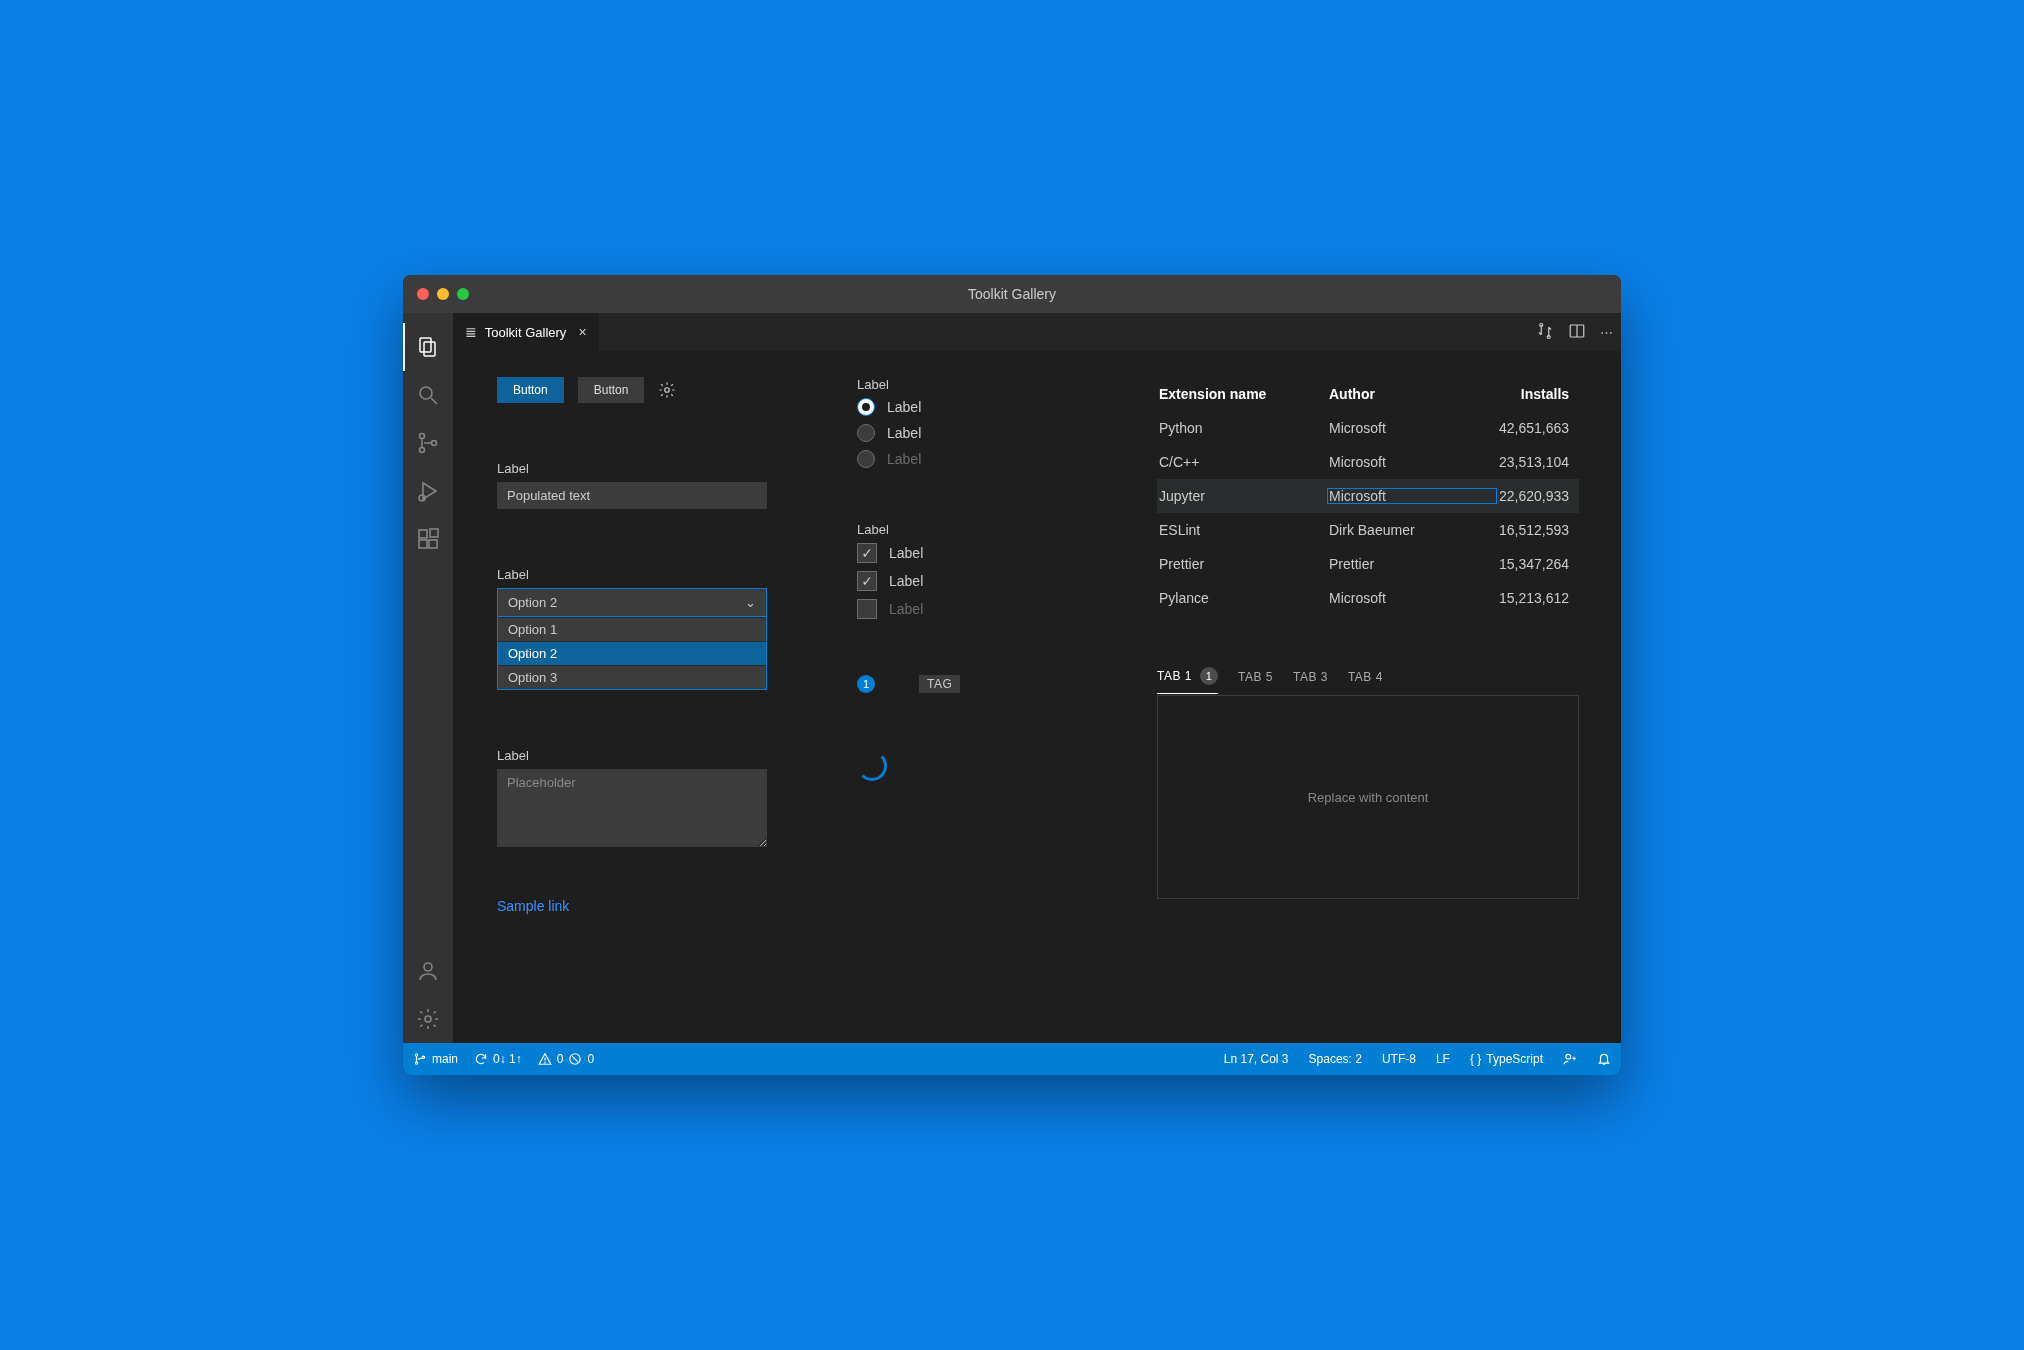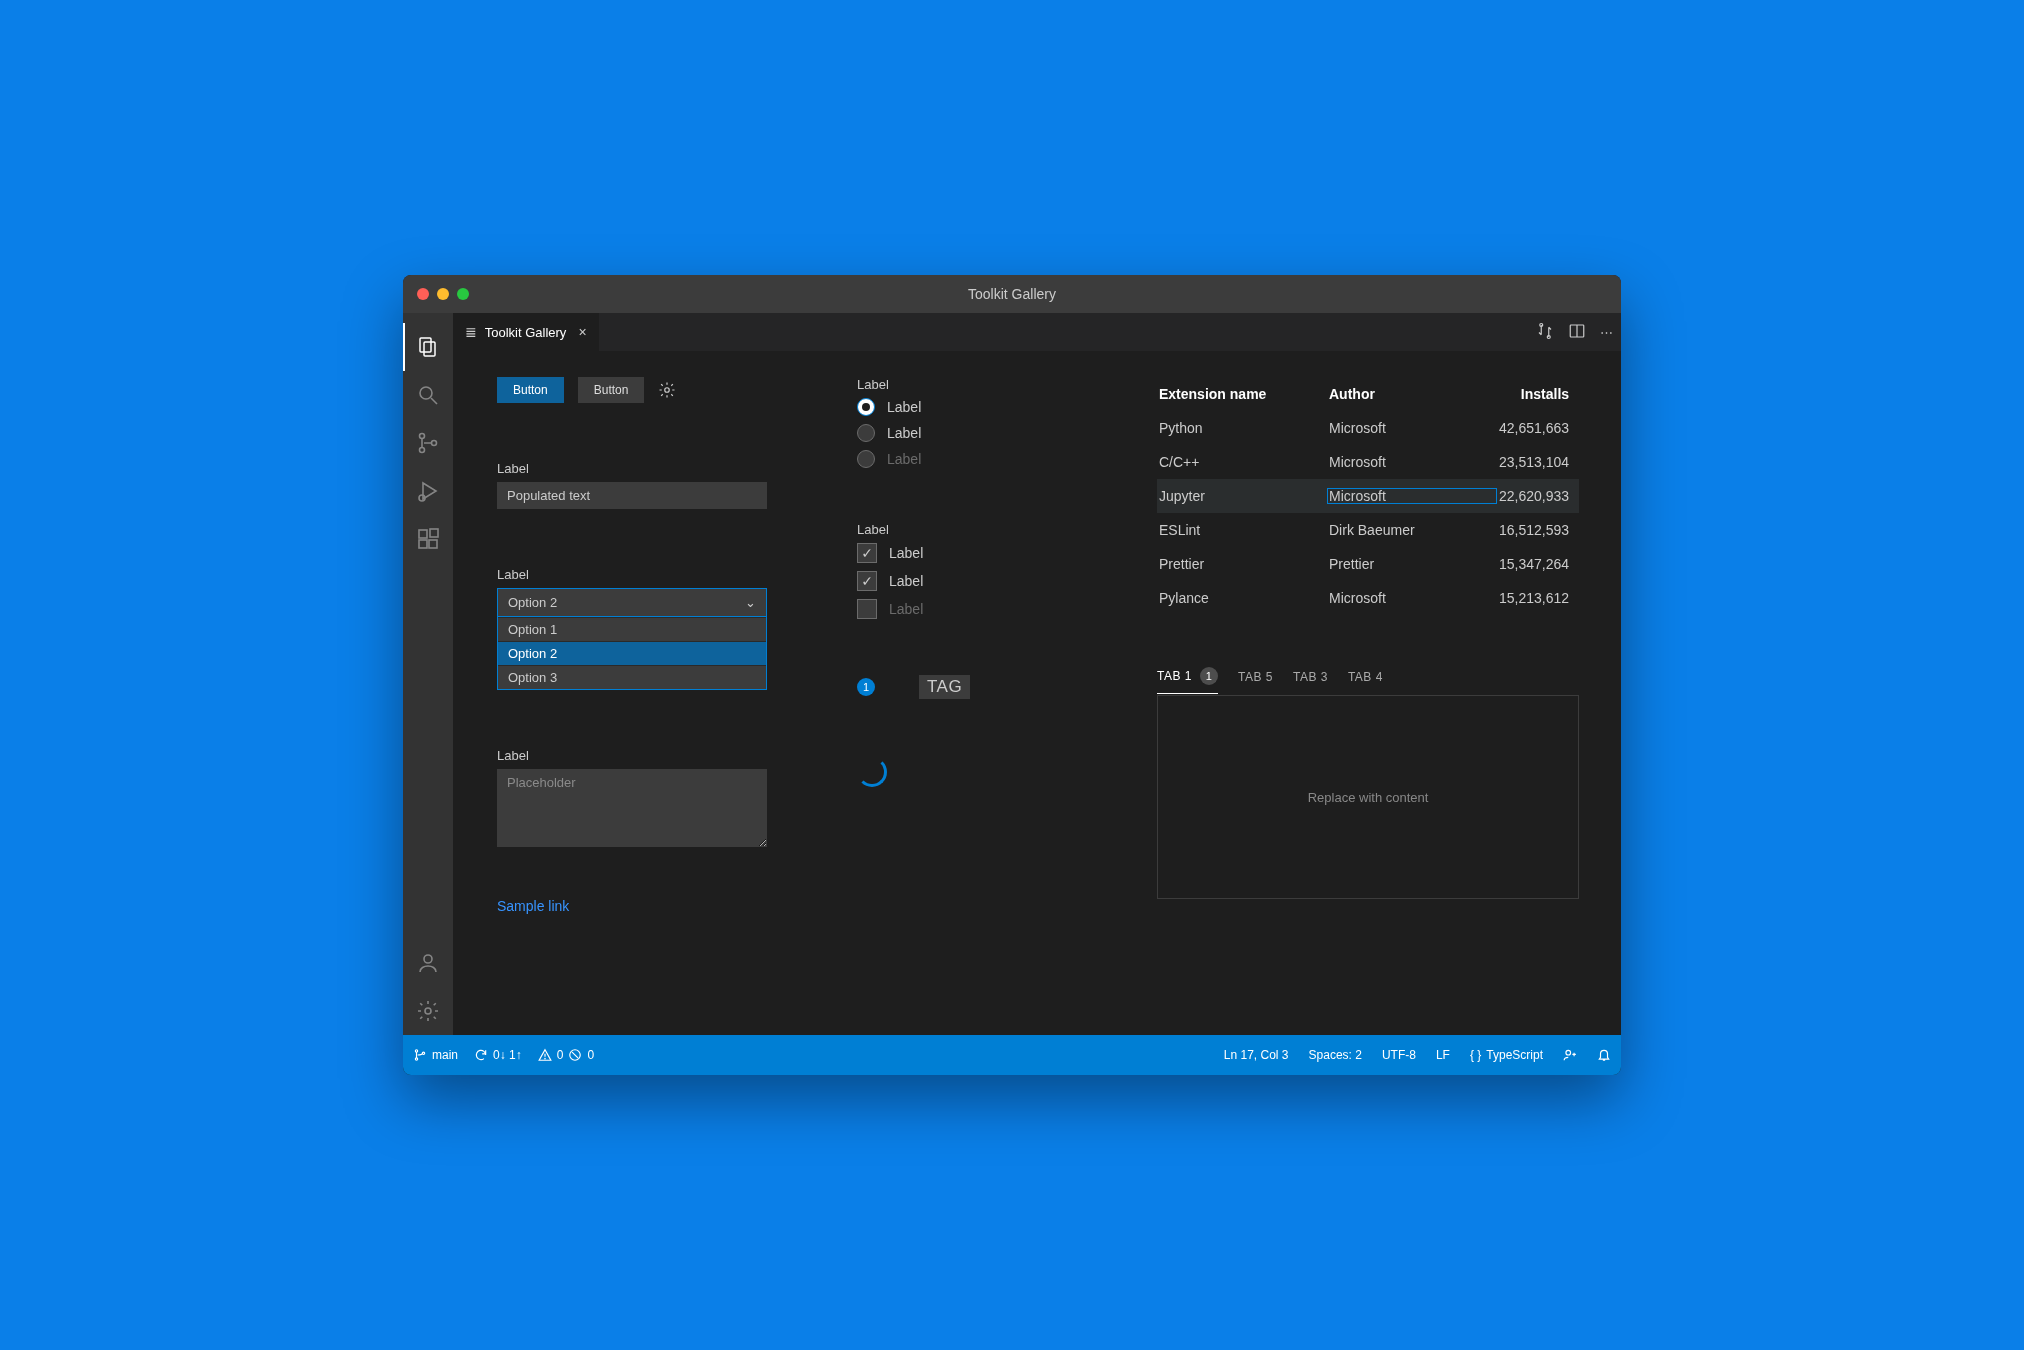--- a/index.html
+++ b/index.html
@@ -132,21 +132,21 @@
     font-size: 14px;
   }
   .check.checked::after { content: "✓"; }
 
   .badge-row { display: flex; gap: 44px; align-items: center; margin-top: 30px; }
   .badge-circ {
     width: 18px; height: 18px; border-radius: 50%; background: #007fd4; color: #fff;
     display: inline-flex; align-items: center; justify-content: center; font-size: 11px;
   }
   .tag {
-    background: #3c3c3c; color: #ccc; padding: 2px 8px; font-size: 17px; letter-spacing: .5px;
+    background: #3c3c3c; color: #ccc; padding: 2px 8px; font-size: 12px; letter-spacing: .5px;
   }
 
   .spinner {
     width: 30px; height: 30px; border: 3px solid transparent;
     border-bottom-color: #007fd4; border-right-color: #007fd4;
     border-radius: 50%; margin-top: 40px;
   }
 
   .table { font-size: 14px; }
   .trow { display: grid; grid-template-columns: 170px 170px 1fr; height: 34px; align-items: center; }
@@ -159,21 +159,21 @@
   .tabset { margin-top: 34px; }
   .tabset-head { display: flex; gap: 20px; border-bottom: 1px solid transparent; font-size: 12px; letter-spacing: .5px; color: #aaa; }
   .tabset-tab { padding-bottom: 8px; cursor: pointer; display: flex; align-items: center; gap: 8px; }
   .tabset-tab.active { color: #fff; border-bottom: 1px solid #fff; }
   .tabset-panel {
     border: 1px solid #3c3c3c; height: 204px; margin-top: 0;
     display: flex; align-items: center; justify-content: center; color: #888;
   }
 
   .statusbar {
-    height: 40px; background: #007fd4; color: #fff; display: flex; align-items: center;
+    height: 32px; background: #007fd4; color: #fff; display: flex; align-items: center;
     font-size: 12px; padding: 0 10px; gap: 16px;
   }
   .statusbar .left, .statusbar .right { display: flex; align-items: center; gap: 16px; }
   .statusbar .right { margin-left: auto; gap: 20px; }
   .sb-item { display: inline-flex; align-items: center; gap: 5px; cursor: pointer; }
   .sb-item svg { width: 14px; height: 14px; }
 </style>
 </head>
 <body>
 

